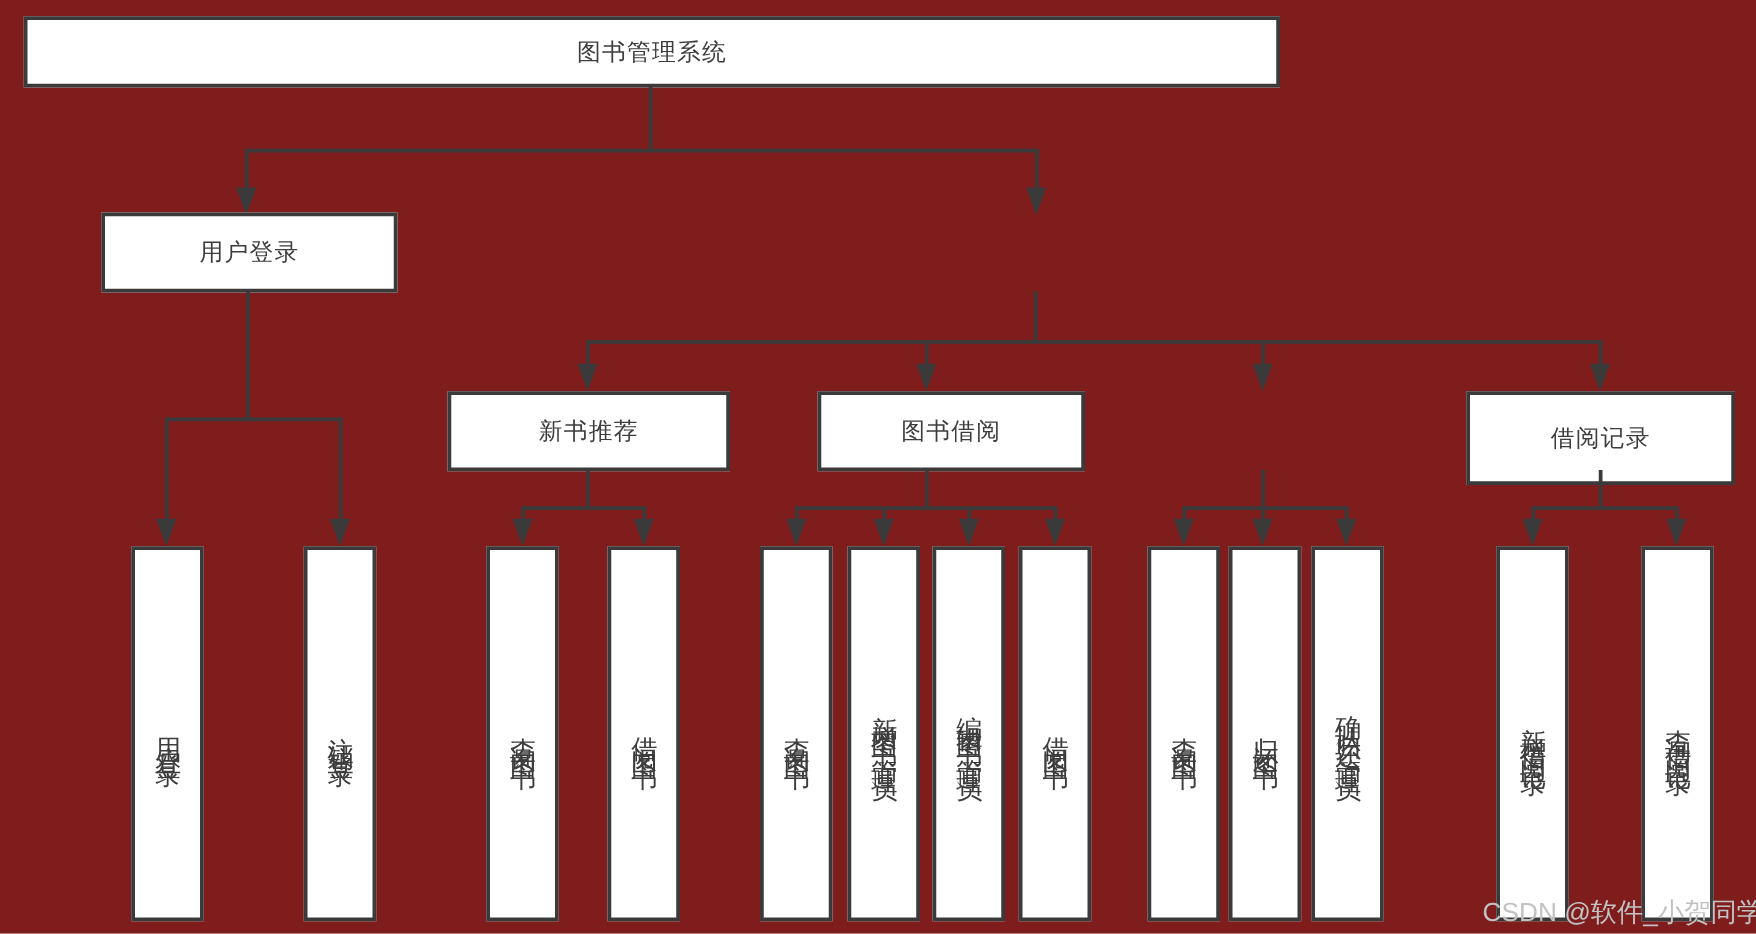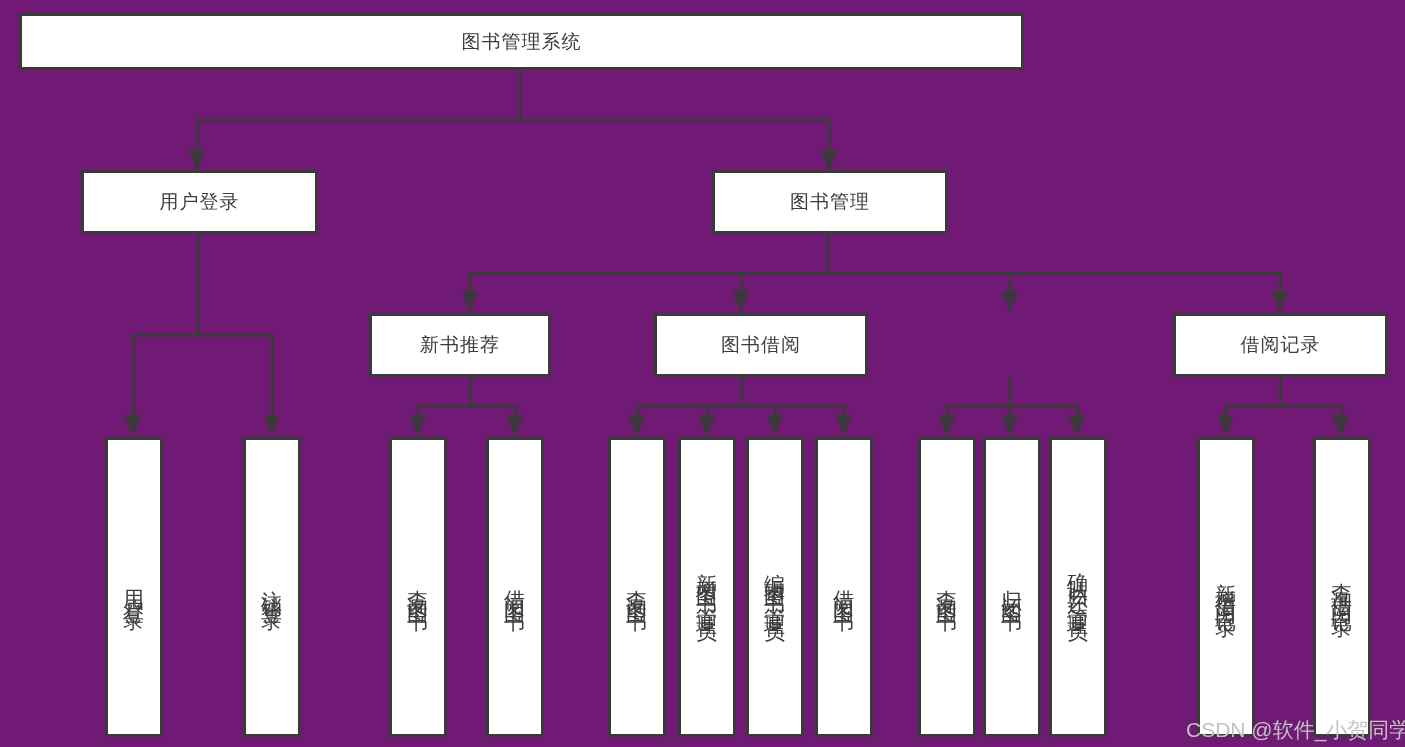--- a/index.html
+++ b/index.html
@@ -1,17 +1,17 @@
 <!DOCTYPE html>
 <html><head>
 <meta charset="utf-8">
 <style>
   html,body { margin:0; padding:0; background:#ffffff; }
   .canvas {
-    position:relative; width:1405px; height:747px; background:#701a75;
+    position:relative; width:1405px; height:747px; background:#7f1d1d;
     font-family:"Liberation Sans","DejaVu Sans",sans-serif; overflow:hidden;
   }
   .box {
     position:absolute; box-sizing:border-box;
     border:3px solid #3a3a3a; background:#ffffff;
     display:flex; align-items:center; justify-content:center;
     color:#3d3d3d; font-size:19px; letter-spacing:1px;
   }
   .leaf {
     writing-mode:vertical-rl; text-orientation:mixed;
@@ -42,49 +42,46 @@
   <div class="vline" style="left:519px;top:68px;height:53px"></div>
   <div class="hline" style="left:197px;top:119px;width:634px"></div>
   <div class="vline" style="left:196px;top:119px;height:35px"></div>
   <div class="arrow" style="left:189px;top:150px"></div>
   <div class="vline" style="left:828px;top:119px;height:35px"></div>
   <div class="arrow" style="left:821px;top:150px"></div>
 
   <div class="box" style="left:81px;top:170px;width:237px;height:64px">
     <span>用户登录</span>
   </div>
-  <div class="box" style="left:712px;top:170px;width:236px;height:64px">
-    <span>图书管理</span>
-  </div>
 
   <div class="vline" style="left:197px;top:233px;height:103px"></div>
   <div class="hline" style="left:133px;top:334px;width:141px"></div>
   <div class="vline" style="left:132px;top:334px;height:83px"></div>
   <div class="arrow" style="left:125px;top:415px"></div>
   <div class="vline" style="left:271px;top:334px;height:83px"></div>
   <div class="arrow" style="left:264px;top:415px"></div>
 
   <div class="vline" style="left:827px;top:233px;height:41px"></div>
   <div class="hline" style="left:469px;top:272px;width:813px"></div>
   <div class="vline" style="left:469px;top:272px;height:21px"></div>
   <div class="arrow" style="left:462px;top:291px"></div>
   <div class="vline" style="left:740px;top:272px;height:21px"></div>
   <div class="arrow" style="left:733px;top:291px"></div>
   <div class="vline" style="left:1009px;top:272px;height:21px"></div>
   <div class="arrow" style="left:1002px;top:291px"></div>
   <div class="vline" style="left:1279px;top:272px;height:21px"></div>
   <div class="arrow" style="left:1272px;top:291px"></div>
 
-  <div class="box" style="left:369px;top:313px;width:182px;height:64px">
+  <div class="box" style="left:358px;top:313px;width:226px;height:64px">
     <span>新书推荐</span>
   </div>
   <div class="box" style="left:654px;top:313px;width:214px;height:64px">
     <span>图书借阅</span>
   </div>
-  <div class="box" style="left:1173px;top:313px;width:215px;height:64px">
+  <div class="box" style="left:1173px;top:313px;width:215px;height:75px">
     <span>借阅记录</span>
   </div>
 
   <div class="vline" style="left:469px;top:376px;height:31px"></div>
   <div class="hline" style="left:417px;top:405px;width:100px"></div>
   <div class="vline" style="left:417px;top:405px;height:13px"></div>
   <div class="arrow" style="left:410px;top:415px"></div>
   <div class="vline" style="left:514px;top:405px;height:13px"></div>
   <div class="arrow" style="left:507px;top:415px"></div>
 

